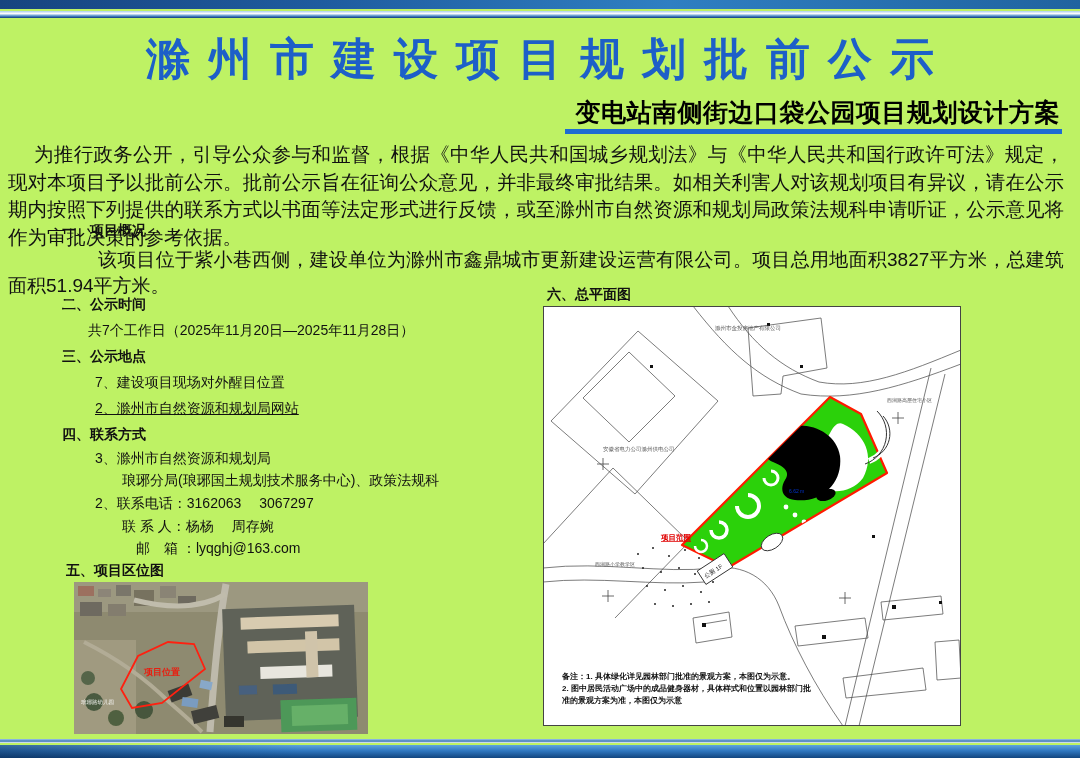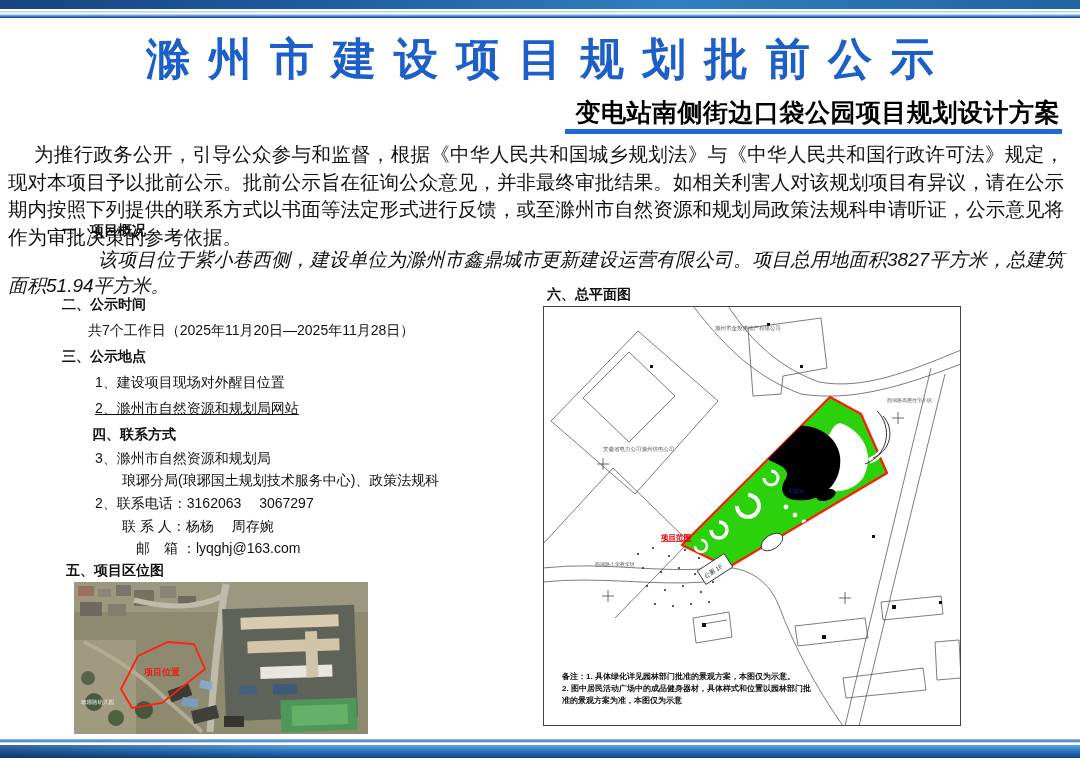--- a/index.html
+++ b/index.html
@@ -1,37 +1,37 @@
 <!DOCTYPE html>
 <html><head>
 <meta charset="utf-8">
 <style>
   html,body{margin:0;padding:0;background:#e8e8e8;}
-  .page{position:relative;width:1080px;height:758px;background:#ffffff;overflow:hidden;
+  .page{position:relative;width:1080px;height:758px;background:#bef264;overflow:hidden;
         font-family:"Liberation Sans","DejaVu Sans",sans-serif;color:#111;}
   
   .bar-top-main{position:absolute;left:0;top:0;width:1080px;height:9px;
     background:linear-gradient(90deg,#17447F 0%,#1F5C9F 30%,#2F7FC2 62%,#20639F 100%);}
   .bar-top-band{position:absolute;left:0;top:11px;width:1080px;height:7px;
     background:linear-gradient(to bottom,#A9CDEC 0%,#ffffff 38%,#7FB0DC 60%,#2A62A8 85%,#123E7C 100%);}
   
   .bar-bot-thin{position:absolute;left:0;top:739px;width:1080px;height:4px;
     background:linear-gradient(to bottom,#9CC6EC 0%,#3F7AB8 55%,#ffffff 100%);}
   .bar-bot-main{position:absolute;left:0;top:745px;width:1080px;height:13px;
     background:linear-gradient(90deg,rgba(10,40,80,.45),rgba(10,40,80,0) 28%),
                linear-gradient(to bottom,#5EA4DE 0%,#2F77C0 45%,#11457F 100%);}
   
   .doc-title{position:absolute;left:0;right:0;top:30px;text-align:center;
     font-size:44px;font-weight:700;color:#1D5FC8;letter-spacing:18px;padding-left:18px;}
   .subtitle{position:absolute;top:96px;right:20px;font-size:25px;font-weight:700;color:#000;letter-spacing:0.5px;}
   .subtitle-underline{position:absolute;top:129px;left:565px;right:18px;height:5px;background:#1E6CD2;}
   .intro{position:absolute;top:141px;left:8px;right:16px;font-size:19.5px;line-height:27.5px;
     text-indent:26px;text-align:justify;}
   .ov-body{position:absolute;top:247px;left:8px;right:16px;font-size:19px;line-height:25.5px;
-    text-indent:90px;text-align:justify;font-style:italic;}
+    text-indent:90px;text-align:justify;}
   .line{position:absolute;font-size:14px;white-space:pre;color:#111;}
   .h{font-weight:700;}
   .sat-map{position:absolute;left:74px;top:582px;width:348px;height:152px;border-radius:29px;}
   .plan-map{position:absolute;left:543px;top:306px;width:418px;height:420px;}
   svg text{font-family:"Liberation Sans","DejaVu Sans",sans-serif;}
 </style>
 </head>
 <body>
 
 <div class="page">
@@ -45,24 +45,24 @@
 
   <div class="intro">为推行政务公开，引导公众参与和监督，根据《中华人民共和国城乡规划法》与《中华人民共和国行政许可法》规定，现对本项目予以批前公示。批前公示旨在征询公众意见，并非最终审批结果。如相关利害人对该规划项目有异议，请在公示期内按照下列提供的联系方式以书面等法定形式进行反馈，或至滁州市自然资源和规划局政策法规科申请听证，公示意见将作为审批决策的参考依据。</div>
 
   <div class="line h" style="left:62px;top:222px;">一、项目概况</div>
   <div class="ov-body">该项目位于紫小巷西侧，建设单位为滁州市鑫鼎城市更新建设运营有限公司。项目总用地面积3827平方米，总建筑面积51.94平方米。</div>
 
   <div class="line h" style="left:62px;top:296px;">二、公示时间</div>
   <div class="line" style="left:88px;top:322px;">共7个工作日（2025年11月20日—2025年11月28日）</div>
 
   <div class="line h" style="left:62px;top:348px;">三、公示地点</div>
-  <div class="line" style="left:95px;top:374px;">1、建设项目现场对外醒目位置</div>
+  <div class="line" style="left:95px;top:374px;">7、建设项目现场对外醒目位置</div>
   <div class="line" style="left:95px;top:400px;text-decoration:underline;">2、滁州市自然资源和规划局网站</div>
 
-  <div class="line h" style="left:62px;top:426px;margin-left:30px;">四、联系方式</div>
+  <div class="line h" style="left:62px;top:426px;">四、联系方式</div>
   <div class="line" style="left:95px;top:450px;">3、滁州市自然资源和规划局</div>
   <div class="line" style="left:122px;top:472px;">琅琊分局(琅琊国土规划技术服务中心)、政策法规科</div>
   <div class="line" style="left:95px;top:495px;">2、联系电话：3162063　 3067297</div>
   <div class="line" style="left:122px;top:518px;">联 系 人：杨杨　 周存婉</div>
   <div class="line" style="left:136px;top:540px;text-align:center;">邮　箱 ：lyqghj@163.com</div>
 
   <div class="line h" style="left:66px;top:562px;">五、项目区位图</div>
 
   <div class="line h" style="left:547px;top:286px;">六、总平面图</div>
 

